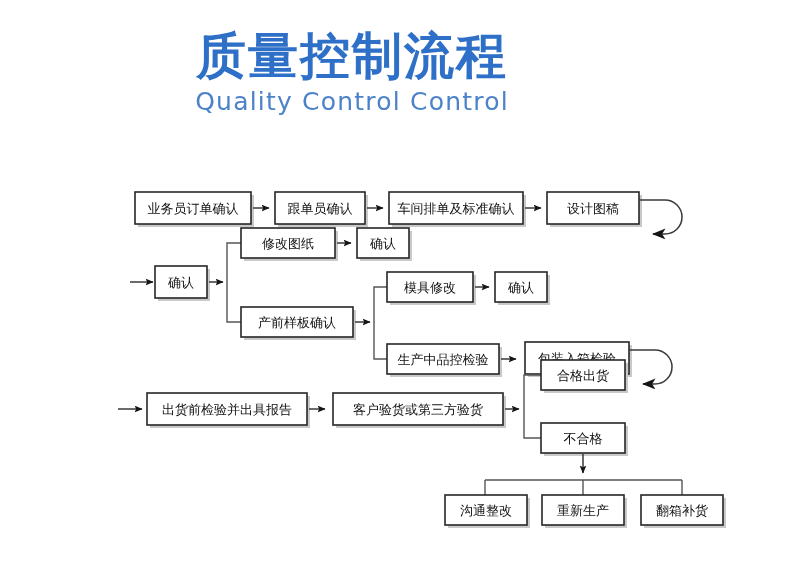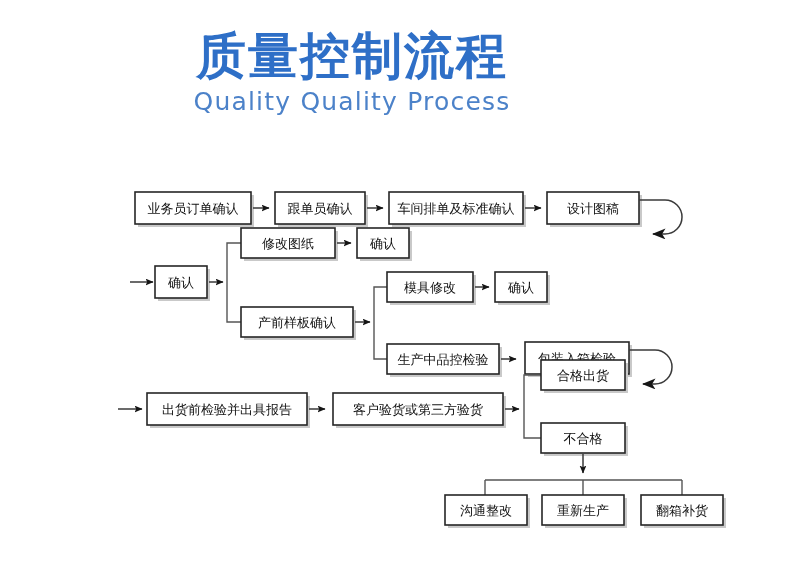--- a/index.html
+++ b/index.html
@@ -89,21 +89,21 @@
     fill: #151515;
   }
 </style>
 </head>
 <body>
 
 <div id="page">
 
   <div class="header">
     <div class="title-cn" style="color: rgb(46, 111, 199);">质量控制流程</div>
-    <div class="title-en" style="color: rgb(76, 130, 201);">Quality Quality Process</div>
+    <div class="title-en" style="color: rgb(76, 130, 201);">Quality Control Control</div>
   </div>
 
   <div class="flow-wrap">
     <svg class="flow" viewBox="0 0 800 420" xmlns="http://www.w3.org/2000/svg">
       <defs>
         <marker id="ah" markerWidth="9" markerHeight="9" refX="7.4" refY="3.4" orient="auto" markerUnits="userSpaceOnUse">
           <path d="M0,0 L8,3.4 L0,6.8 L1.6,3.4 Z" class="arrow-head"></path>
         </marker>
         <marker id="ahbig" markerWidth="15" markerHeight="14" refX="12.5" refY="5.4" orient="auto" markerUnits="userSpaceOnUse">
           <path d="M0,0 L13.5,5.4 L0,10.8 L3.4,5.4 Z" class="arrow-head"></path>

